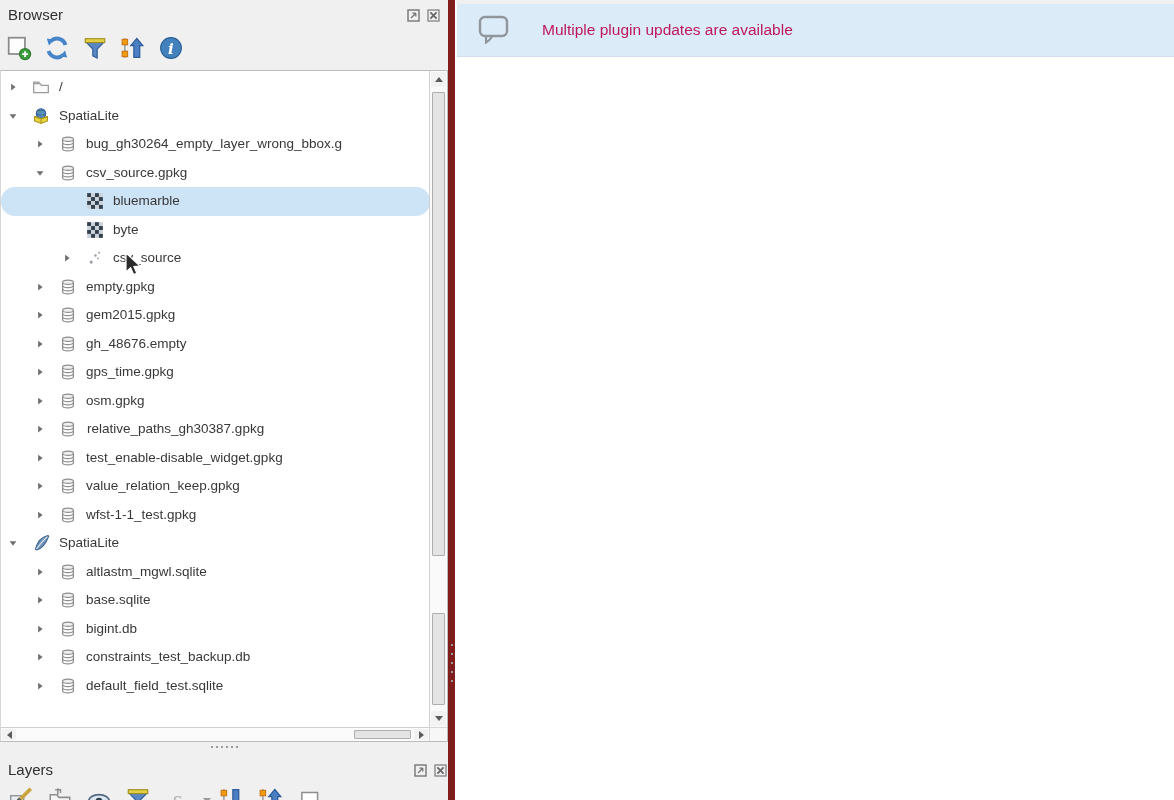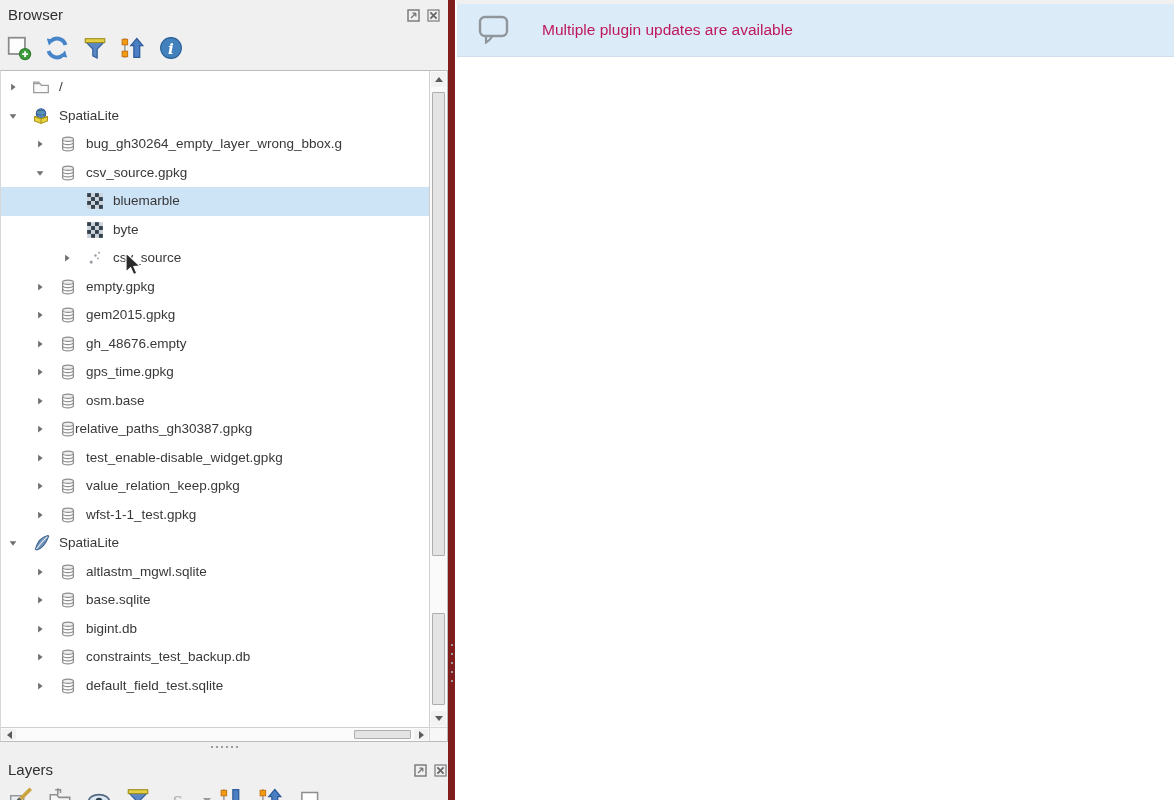--- a/index.html
+++ b/index.html
@@ -34,21 +34,21 @@
   
   .tree-frame {
     position:absolute; left:0; top:70px; width:448px; height:672px;
     background:#ffffff; border:1px solid #bcbcbc; border-left-color:#d7d7d7;
   }
   .tree-viewport {
     position:absolute; left:0; top:0; right:18px; bottom:14px;
     overflow:hidden; background:#fff; padding-top:2px;
   }
   .tree-row { position:relative; height:28.5px; width:429px; }
-  .tree-row.selected { background:#cde3f6; }
+  .tree-row.selected { background:#cde3f6;border-radius:14px; }
   .tree-arrow { position:absolute; top:8px; width:12px; height:12px; }
   .tree-icon  { position:absolute; top:5px; width:18px; height:18px; }
   .tree-label {
     position:absolute; top:0; line-height:28.5px; font-size:13.5px;
     white-space:nowrap; color:#383838;
   }
 
   
   .vscroll {
     position:absolute; right:0; top:0; bottom:14px; width:18px;
@@ -363,30 +363,30 @@
           </svg>
           <span class="tree-label" style="left: 85px;">gps_time.gpkg</span>
         </div>
         <div class="tree-row">
           <svg class="tree-arrow" style="left: 33px;">
             <use href="#chevron-right-icon" xlink:href="#chevron-right-icon"></use>
           </svg>
           <svg class="tree-icon" style="left: 58px;">
             <use href="#database-icon" xlink:href="#database-icon"></use>
           </svg>
-          <span class="tree-label" style="left: 85px;">osm.base</span>
-        </div>
-        <div class="tree-row">
-          <svg class="tree-arrow" style="left: 33px;">
-            <use href="#chevron-right-icon" xlink:href="#chevron-right-icon"></use>
-          </svg>
-          <svg class="tree-icon" style="left: 58px;">
-            <use href="#database-icon" xlink:href="#database-icon"></use>
-          </svg>
-          <span class="tree-label" style="left: 74px;">relative_paths_gh30387.gpkg</span>
+          <span class="tree-label" style="left: 85px;">osm.gpkg</span>
+        </div>
+        <div class="tree-row">
+          <svg class="tree-arrow" style="left: 33px;">
+            <use href="#chevron-right-icon" xlink:href="#chevron-right-icon"></use>
+          </svg>
+          <svg class="tree-icon" style="left: 58px;">
+            <use href="#database-icon" xlink:href="#database-icon"></use>
+          </svg>
+          <span class="tree-label" style="left: 86px;">relative_paths_gh30387.gpkg</span>
         </div>
         <div class="tree-row">
           <svg class="tree-arrow" style="left: 33px;">
             <use href="#chevron-right-icon" xlink:href="#chevron-right-icon"></use>
           </svg>
           <svg class="tree-icon" style="left: 58px;">
             <use href="#database-icon" xlink:href="#database-icon"></use>
           </svg>
           <span class="tree-label" style="left: 85px;">test_enable-disable_widget.gpkg</span>
         </div>

